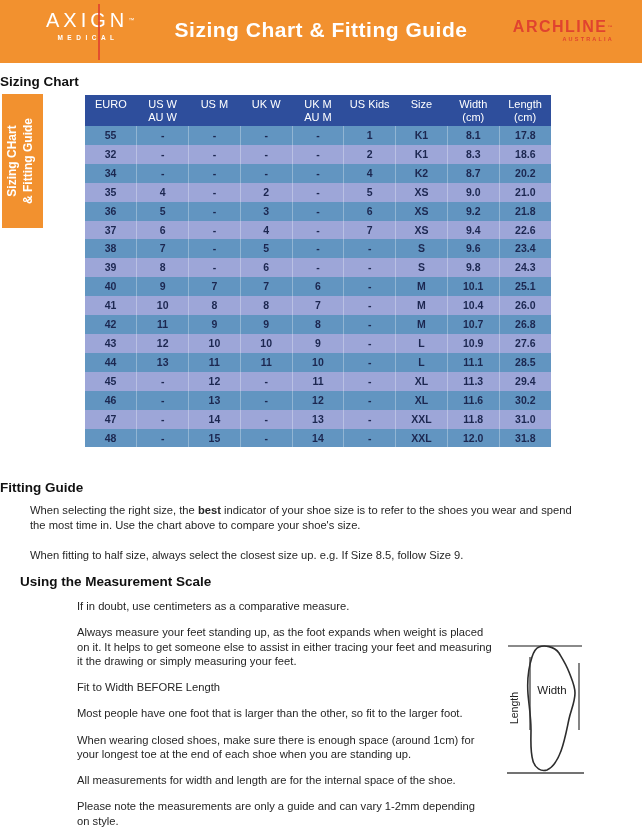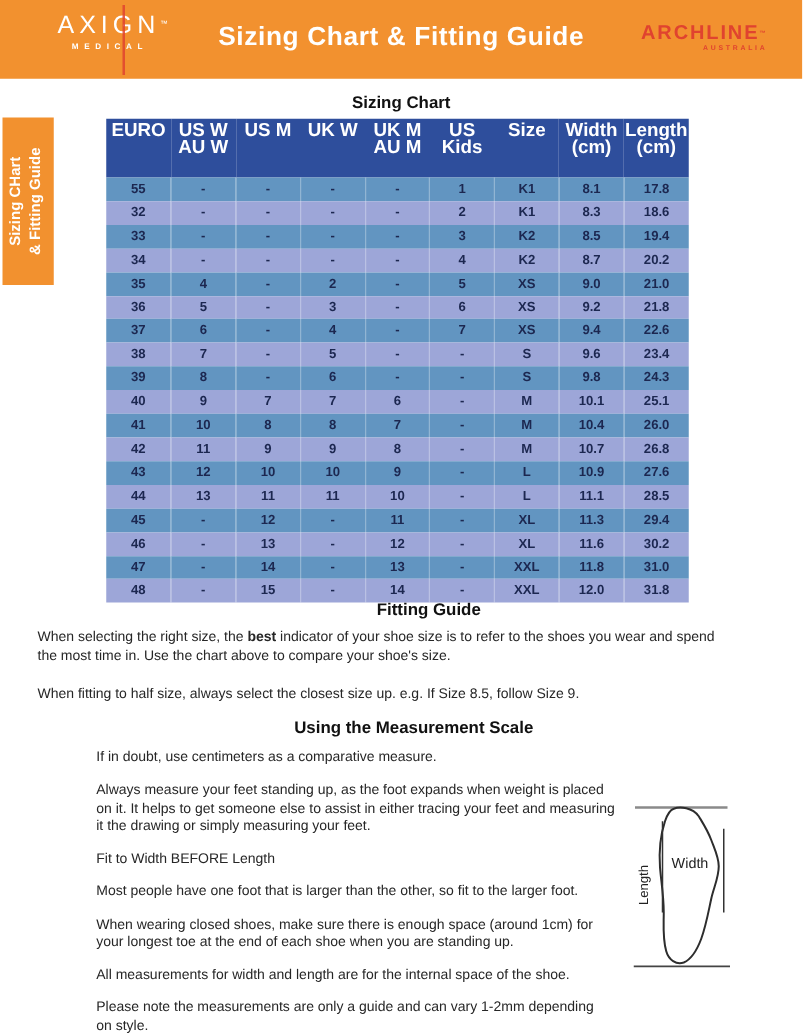--- a/index.html
+++ b/index.html
@@ -28,33 +28,33 @@
   .side-tab { position:absolute; left:2px; top:94px; width:41px; height:134px; background:var(--accent_orange); }
   .side-tab .rot {
     position:absolute; left:50%; top:50%; width:134px; height:36px;
     transform:translate(-50%,-50%) rotate(-90deg);
     text-align:center; color:#ffffff; font-weight:bold; font-size:12px;
     line-height:1.3; white-space:pre-line;
   }
 
   
   .sec-heading {
-    position:absolute; left:0; right:0; text-align:center;
+    position:absolute; left:0; right:0; 
     font-size:13.5px; font-weight:bold; color:#111111;
   }
 
   
   .sizing-table {
     position:absolute; left:85px; top:95px; width:466px;
     border-collapse:collapse; table-layout:fixed;
   }
   .sizing-table th {
     background:var(--table_header_blue); color:#ffffff;
-    font-size:15px; font-weight:bold; line-height:13px;
-    vertical-align:top; padding:3px 0 18px 0; height:26px;
+    font-size:11px; font-weight:normal; line-height:13px;
+    vertical-align:top; padding:3px 0 2px 0; height:26px;
     white-space:pre-line; text-align:center;
   }
   .sizing-table td {
     font-size:10.5px; font-weight:bold; color:var(--cell_text);
     text-align:center; height:18.9px; line-height:18.9px; padding:0;
     border-left:1px solid rgba(255,255,255,0.30);
   }
   .sizing-table td:first-child { border-left:none; }
   .sizing-table tbody tr:nth-child(odd)  td { background:var(--row_teal); }
   .sizing-table tbody tr:nth-child(even) td { background:var(--row_periwinkle); }
@@ -130,31 +130,20 @@
           <td>-</td>
           <td>-</td>
           <td>-</td>
           <td>-</td>
           <td>2</td>
           <td>K1</td>
           <td>8.3</td>
           <td>18.6</td>
         </tr>
         <tr>
-          <td>33</td>
-          <td>-</td>
-          <td>-</td>
-          <td>-</td>
-          <td>-</td>
-          <td>3</td>
-          <td>K2</td>
-          <td>8.5</td>
-          <td>19.4</td>
-        </tr>
-        <tr>
           <td>34</td>
           <td>-</td>
           <td>-</td>
           <td>-</td>
           <td>-</td>
           <td>4</td>
           <td>K2</td>
           <td>8.7</td>
           <td>20.2</td>
         </tr>
@@ -308,21 +297,21 @@
           <td>-</td>
           <td>14</td>
           <td>-</td>
           <td>XXL</td>
           <td>12.0</td>
           <td>31.8</td>
         </tr>
       </tbody>
   </table>
 
-  <div class="sec-heading" style="top:480px;padding-left:44px;">Fitting Guide</div>
+  <div class="sec-heading" style="top:480px;">Fitting Guide</div>
 
   <div class="copy fitting-copy">
     <p class="p1"><span>When selecting the right size, the </span><b>best</b><span> indicator of your shoe size is to refer to the shoes you wear and spend</span><br><span>the most time in. Use the chart above to compare your shoe's size.</span></p>
     <p>When fitting to half size, always select the closest size up. e.g. If Size 8.5, follow Size 9.</p>
   </div>
 
   <div class="sec-heading" style="top:574px;padding-left:20px;">Using the Measurement Scale</div>
 
   <div class="copy measure-copy">
     <p>If in doubt, use centimeters as a comparative measure.</p>

